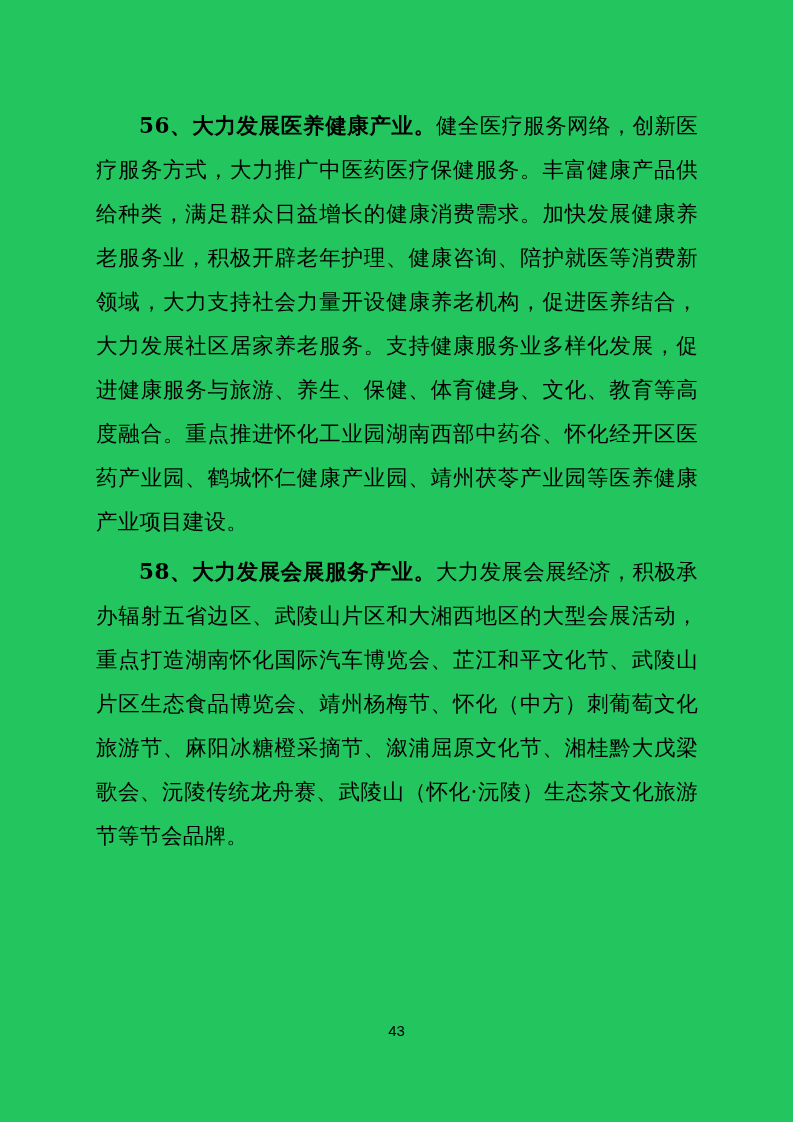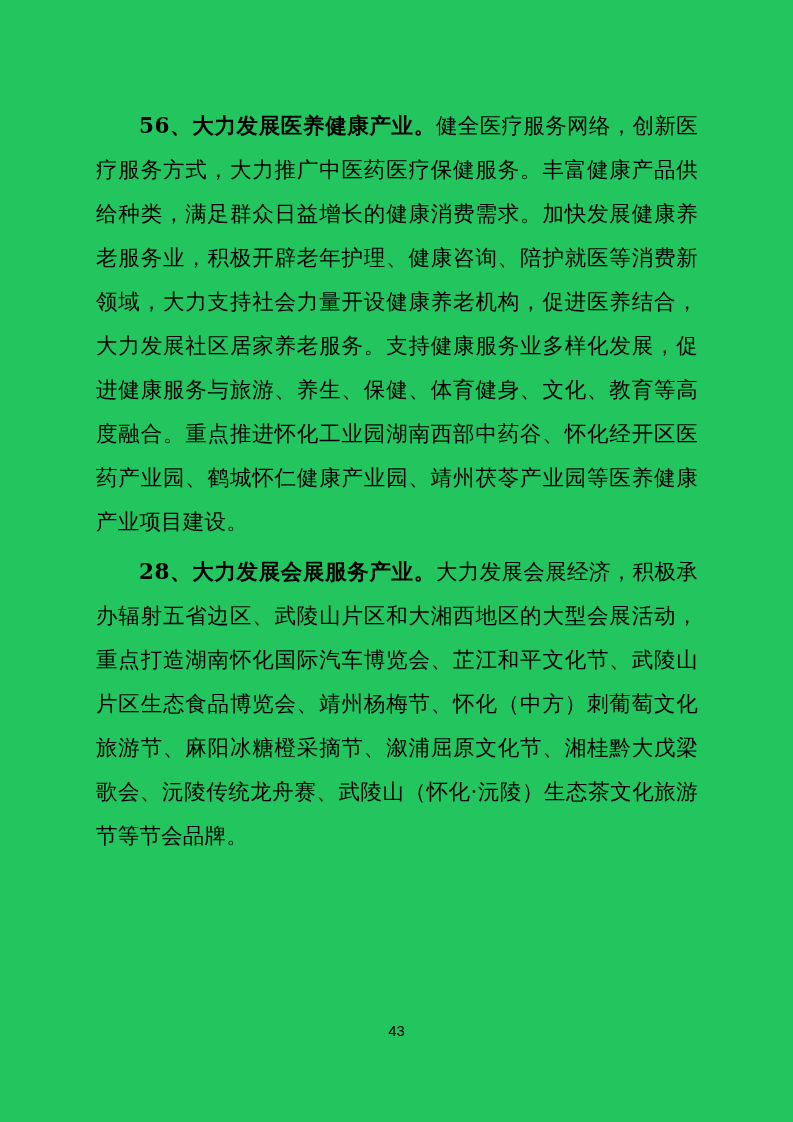--- a/index.html
+++ b/index.html
@@ -56,19 +56,19 @@
 
 <div class="page">
   <div class="content">
 
     <p class="para">
       <span class="indent"></span><span class="lead">56、大力发展医养健康产业。</span><span>健全医疗服务网络，创新医疗服务方式，大力推广中医药医疗保健服务。丰富健康产品供给种类，满足群众日益增长的健康消费需求。加快发展健康养老服务业，积极开辟老年护理、健康咨询、陪护就医等消费新领域，大力支持社会力量开设健康养老机构，促进医养结合，大力发展社区居家养老服务。支持健康服务业多样化发展，促进健康服务与旅游、养生、保健、体育健身、文化、教育等高度融合。重点推进怀化工业园湖南西部中药谷、怀化经开区医药产业园、鹤城怀仁健康产业园、靖州茯苓产业园等医养健康产业项目建设。</span>
     </p>
 
 
     <p class="para">
-      <span class="indent"></span><span class="lead">28、大力发展会展服务产业。</span><span>大力发展会展经济，积极承办辐射五省边区、武陵山片区和大湘西地区的大型会展活动，重点打造湖南怀化国际汽车博览会、芷江和平文化节、武陵山片区生态食品博览会、靖州杨梅节、怀化（中方）刺葡萄文化旅游节、麻阳冰糖橙采摘节、溆浦屈原文化节、湘桂黔大戊梁歌会、沅陵传统龙舟赛、武陵山（怀化·沅陵）生态茶文化旅游节等节会品牌。</span>
+      <span class="indent"></span><span class="lead">58、大力发展会展服务产业。</span><span>大力发展会展经济，积极承办辐射五省边区、武陵山片区和大湘西地区的大型会展活动，重点打造湖南怀化国际汽车博览会、芷江和平文化节、武陵山片区生态食品博览会、靖州杨梅节、怀化（中方）刺葡萄文化旅游节、麻阳冰糖橙采摘节、溆浦屈原文化节、湘桂黔大戊梁歌会、沅陵传统龙舟赛、武陵山（怀化·沅陵）生态茶文化旅游节等节会品牌。</span>
     </p>
 
   </div>
 
   <div class="page-number">43</div>
 </div>
 
 </body></html>

